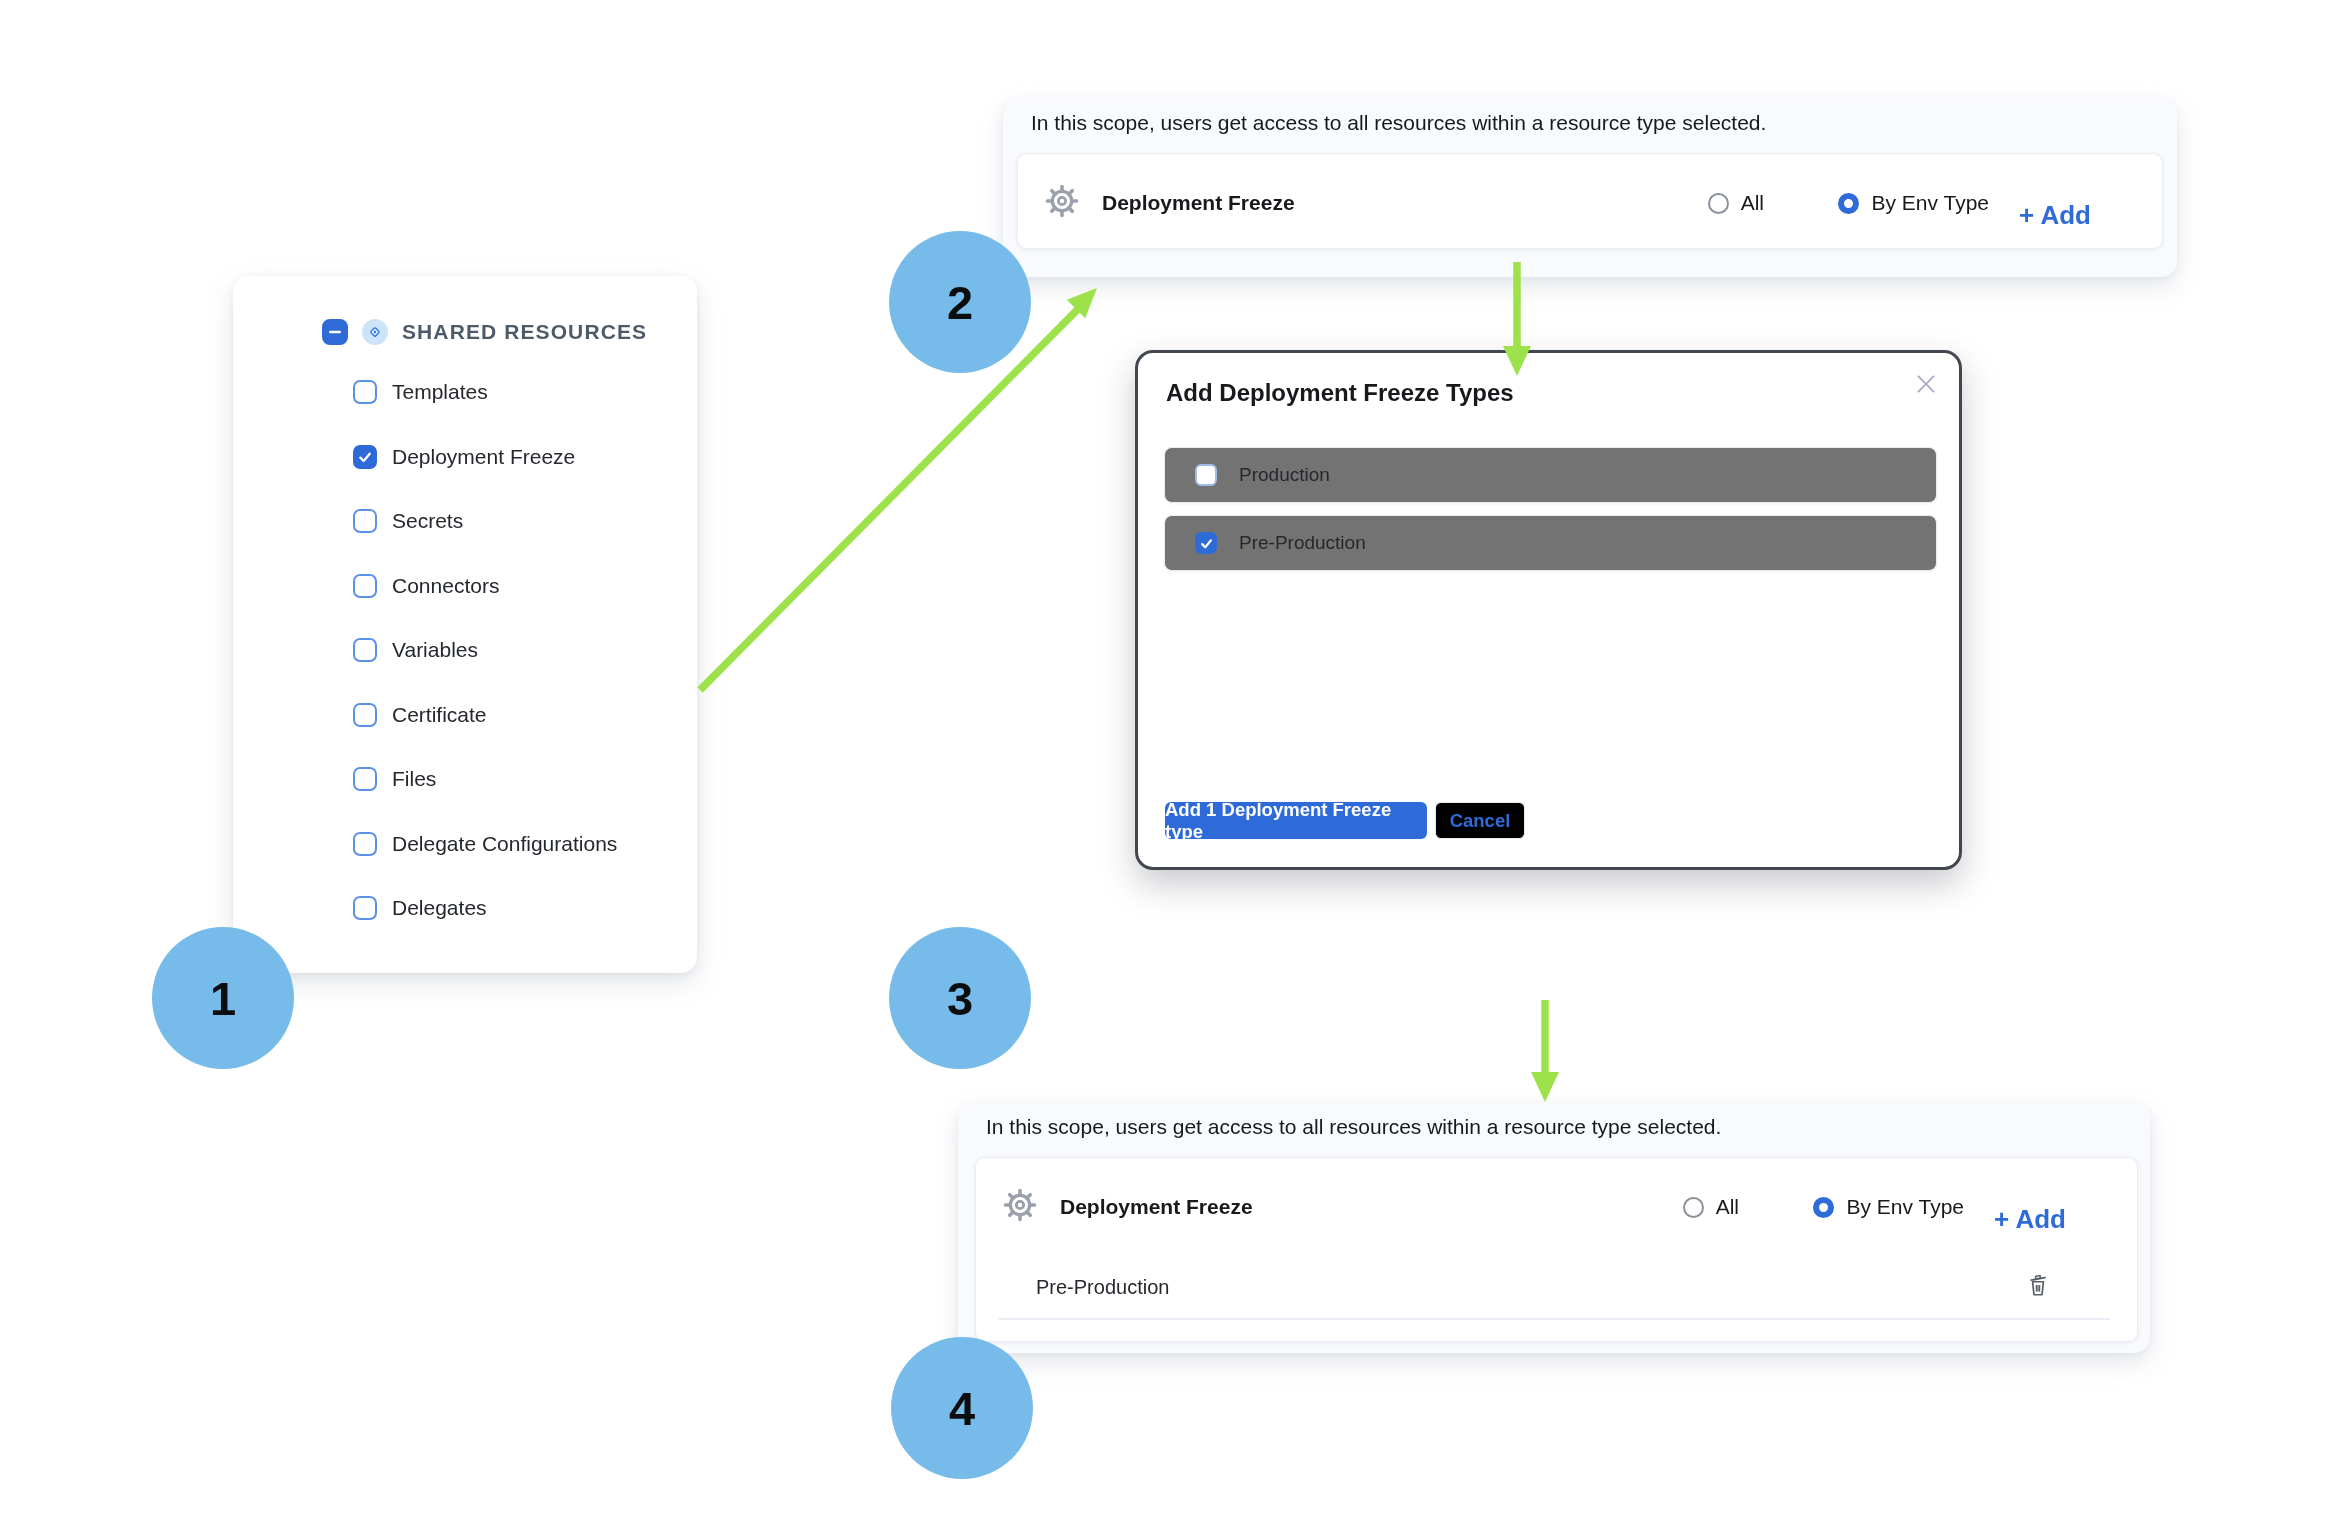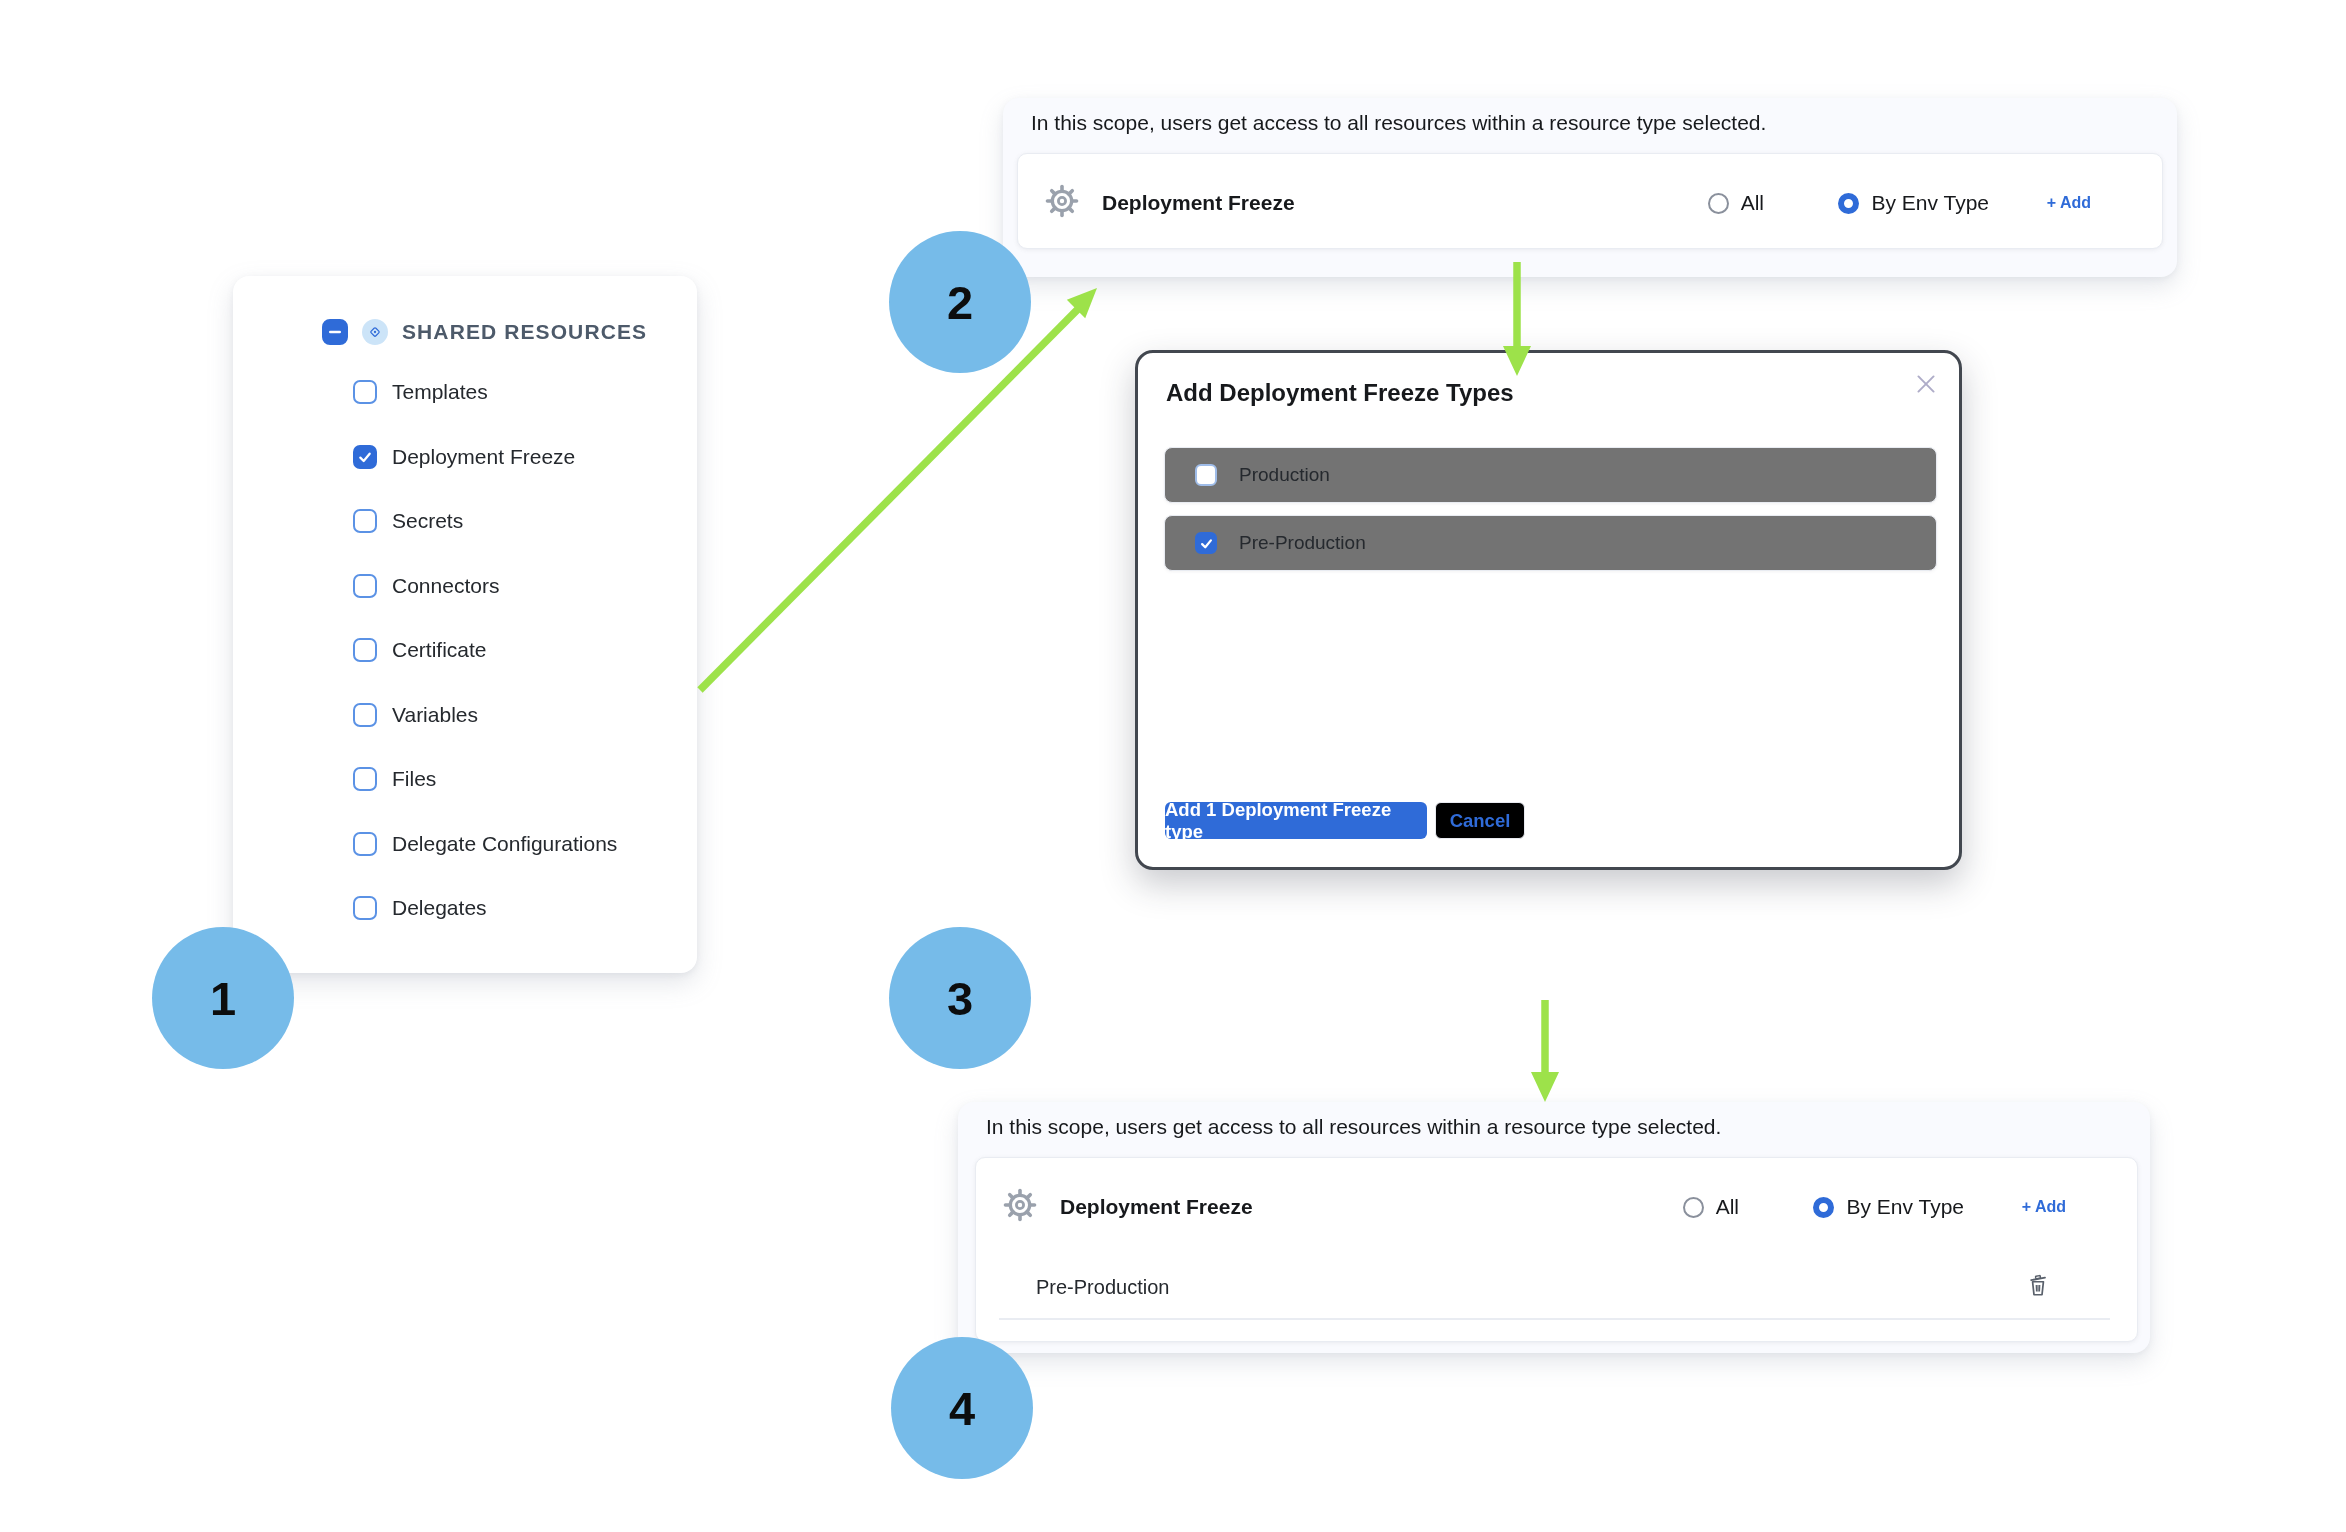--- a/index.html
+++ b/index.html
@@ -46,22 +46,22 @@
   #scope-top .inner-card{left:14px;top:55px;width:1146px;height:96px;}
   #scope-bottom .inner-card{left:17px;top:55px;width:1163px;height:185px;}
   .res-row{position:absolute;left:0;top:0;width:100%;height:98px;}
   .gear{position:absolute;left:26px;top:50%;transform:translateY(-50%);}
   .res-label{position:absolute;left:84px;top:50%;transform:translateY(-50%);
         font-size:21px;font-weight:700;color:var(--text);}
   .ctrl{position:absolute;top:0;height:98px;display:flex;align-items:center;gap:12px;}
   .ctrl-label{font-size:21px;color:var(--text);}
   .ctrl.all{right:398px;}
   .ctrl.byenv{right:173px;}
-  .add-link{position:absolute;right:71px;top:0;height:98px;display:flex;align-items:center;
-        font-size:16px;font-weight:700;color:var(--accent);cursor:pointer;}
+  .add-link{position:absolute;right:71px;top:12px;height:98px;display:flex;align-items:center;
+        font-size:26px;font-weight:700;color:var(--accent);cursor:pointer;}
   .radio{width:21px;height:21px;border-radius:50%;border:2px solid var(--radio_border);
         background:#fff;box-sizing:border-box;flex:0 0 auto;}
   .radio.sel{border:6px solid var(--accent);}
 
   .item-row{position:absolute;left:0;top:98px;width:100%;height:62px;}
   .item-label{position:absolute;left:60px;top:50%;transform:translateY(-50%);font-size:20px;color:var(--list_text);}
   .trash-btn{position:absolute;right:86px;top:50%;transform:translateY(-50%);cursor:pointer;}
   .item-divider{position:absolute;left:23px;right:27px;top:160px;height:0;
         border-top:2px solid var(--border_light);}
 
@@ -130,25 +130,25 @@
       <li class="sr-item">
         <span class="cb"></span>
         <span class="sr-item-label">Secrets</span>
       </li>
       <li class="sr-item">
         <span class="cb"></span>
         <span class="sr-item-label">Connectors</span>
       </li>
       <li class="sr-item">
         <span class="cb"></span>
+        <span class="sr-item-label">Variables</span>
+      </li>
+      <li class="sr-item">
+        <span class="cb"></span>
         <span class="sr-item-label">Certificate</span>
-      </li>
-      <li class="sr-item">
-        <span class="cb"></span>
-        <span class="sr-item-label">Variables</span>
       </li>
       <li class="sr-item">
         <span class="cb"></span>
         <span class="sr-item-label">Files</span>
       </li>
       <li class="sr-item">
         <span class="cb"></span>
         <span class="sr-item-label">Delegate Configurations</span>
       </li>
       <li class="sr-item">

